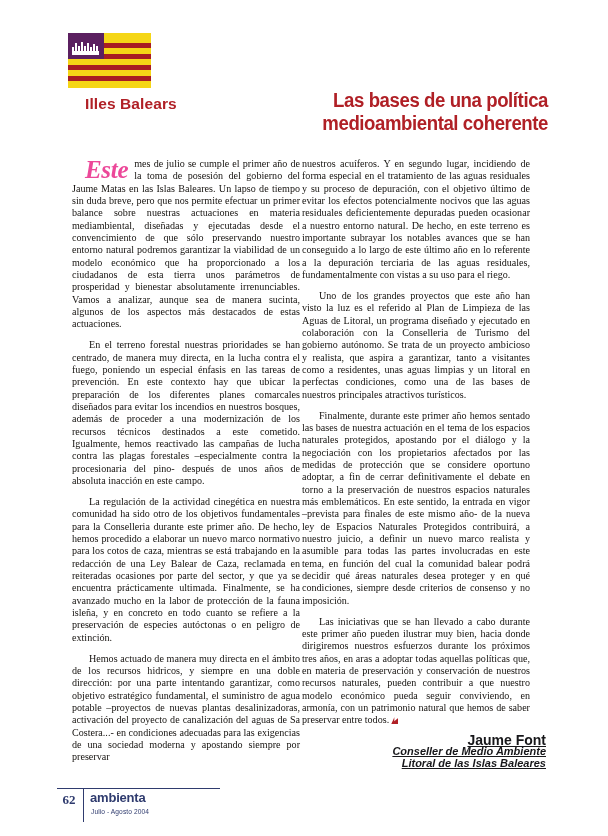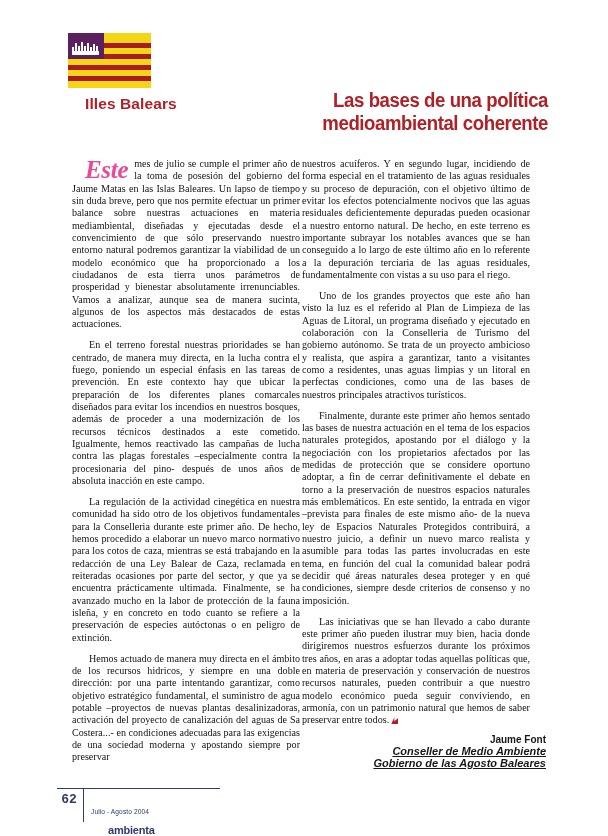--- a/index.html
+++ b/index.html
@@ -146,22 +146,23 @@
     position: absolute;
     left: 318px;
     top: 734px;
     width: 228px;
     text-align: right;
     font-family: "Liberation Sans", sans-serif;
     color: #17171a;
   }
   .sig-name {
     font-weight: bold;
-    font-size: 10px;
+    font-size: 14px;
     line-height: 12px;
+    text-decoration: underline;
   }
   .sig-role {
     font-style: italic;
     font-weight: bold;
     font-size: 11px;
     line-height: 11.5px;
     text-decoration: underline;
   }
 
   
@@ -178,43 +179,42 @@
     width: 163px;
     height: 1px;
     background: #2f3b6e;
   }
   .footer .pagenum {
     position: absolute;
     left: 0;
     top: 4px;
     width: 24px;
     text-align: center;
-    font-family: Liberation Mono, monospace;
+    font-family: Liberation Serif, serif;
     font-weight: bold;
     font-size: 13px;
     color: #2f3b6e;
   }
   .footer .divider {
     position: absolute;
     left: 26px;
     top: 1px;
     width: 1px;
     height: 33px;
     background: #2f3b6e;
   }
   .footer .magtitle {
     position: absolute;
-    left: 51px;
+    left: 33px;
     top: 2px;
     font-family: "Liberation Sans", sans-serif;
     font-weight: bold;
-    font-size: 11px;
+    font-size: 13px;
     color: #2f3b6e;
     letter-spacing: -0.2px;
-    margin-top: 34px;
   }
   .footer .issue {
     position: absolute;
     left: 34px;
     top: 20px;
     font-family: "Liberation Sans", sans-serif;
     font-size: 6.6px;
     color: #2f3b6e;
     letter-spacing: 0.1px;
   }
@@ -266,21 +266,21 @@
   <div class="col right">
     <p class="first"><span>nuestros acuíferos. Y en segundo lugar, incidiendo de forma especial en el tratamiento de las aguas residuales y su proceso de depuración, con el objetivo último de evitar los efectos potencialmente nocivos que las aguas residuales deficientemente depuradas pueden ocasionar a nuestro entorno natural. De hecho, en este terreno es importante subrayar los notables avances que se han conseguido a lo largo de este último año en lo referente a la depuración terciaria de las aguas residuales, fundamentalmente con vistas a su uso para el riego.</span></p>
     <p><span>Uno de los grandes proyectos que este año han visto la luz es el referido al Plan de Limpieza de las Aguas de Litoral, un programa diseñado y ejecutado en colaboración con la Conselleria de Turismo del gobierno autónomo. Se trata de un proyecto ambicioso y realista, que aspira a garantizar, tanto a visitantes como a residentes, unas aguas limpias y un litoral en perfectas condiciones, como una de las bases de nuestros principales atractivos turísticos.</span></p>
     <p><span>Finalmente, durante este primer año hemos sentado las bases de nuestra actuación en el tema de los espacios naturales protegidos, apostando por el diálogo y la negociación con los propietarios afectados por las medidas de protección que se considere oportuno adoptar, a fin de cerrar definitivamente el debate en torno a la preservación de nuestros espacios naturales más emblemáticos. En este sentido, la entrada en vigor –prevista para finales de este mismo año- de la nueva ley de Espacios Naturales Protegidos contribuirá, a nuestro juicio, a definir un nuevo marco realista y asumible para todas las partes involucradas en este tema, en función del cual la comunidad balear podrá decidir qué áreas naturales desea proteger y en qué condiciones, siempre desde criterios de consenso y no imposición.</span></p>
     <p><span>Las iniciativas que se han llevado a cabo durante este primer año pueden ilustrar muy bien, hacia donde dirigiremos nuestros esfuerzos durante los próximos tres años, en aras a adoptar todas aquellas políticas que, en materia de preservación y conservación de nuestros recursos naturales, pueden contribuir a que nuestro modelo económico pueda seguir conviviendo, en armonía, con un patrimonio natural que hemos de saber preservar entre todos.</span><span class="endmark"></span></p>
   </div>
 
   <div class="signature">
     <div class="sig-name">Jaume Font</div>
     <div class="sig-role">Conseller de Medio Ambiente</div>
-    <div class="sig-role">Gobierno de las Agosto Baleares</div>
+    <div class="sig-role">Litoral de las Islas Baleares</div>
   </div>
 
   <div class="footer">
     <div class="rule-top"></div>
     <div class="pagenum">62</div>
     <div class="divider"></div>
     <div class="magtitle">ambienta</div>
     <div class="issue">Julio - Agosto 2004</div>
   </div>
 

